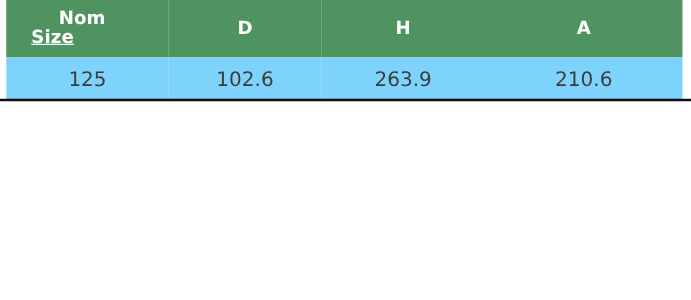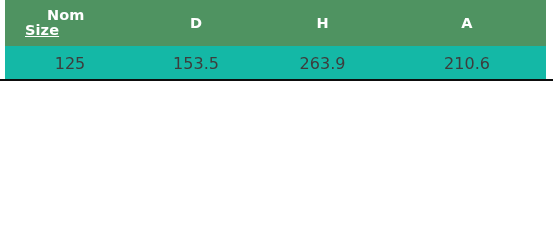--- a/index.html
+++ b/index.html
@@ -64,21 +64,21 @@
     display: block;
     padding-left: 22px;
   }
   .size-line {
     display: block;
     padding-left: 0px;
     text-decoration: underline;
   }
 
   .dim-table tbody tr {
-    background: #14b8a6;
+    background: #7dd3fc;
   }
 
   .dim-table tbody td {
     height: 34px;
     padding: 0;
     margin: 0;
     color: #3d3d3d;
     font-size: 16px;
     font-weight: normal;
     text-align: center;
@@ -110,21 +110,21 @@
           </span>
         </th>
         <th style="width:122px;">D</th>
         <th style="width:131px;">H</th>
         <th style="width:158px;">A</th>
       </tr>
     </thead>
     <tbody>
       <tr>
         <td>125</td>
-        <td>153.5</td>
+        <td>102.6</td>
         <td>263.9</td>
         <td>210.6</td>
       </tr>
     </tbody>
   </table>
 
   <div class="bottom-rule"></div>
 
 </div>
 

